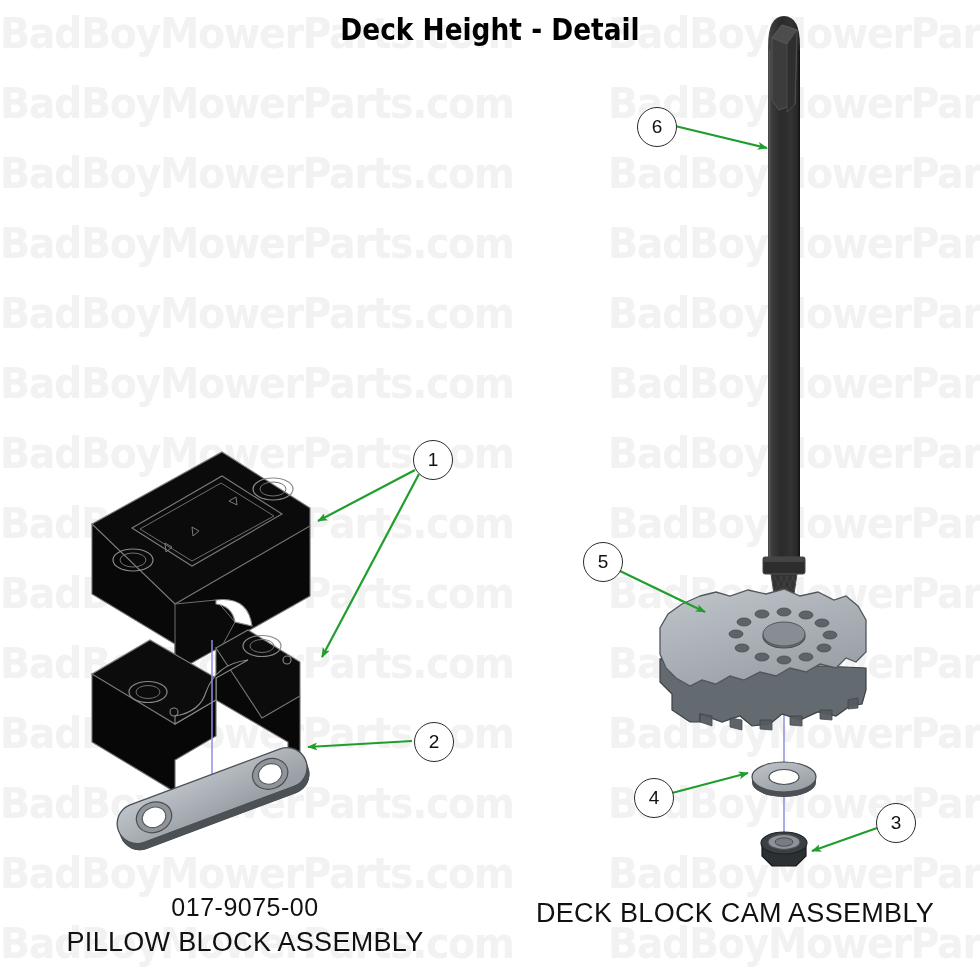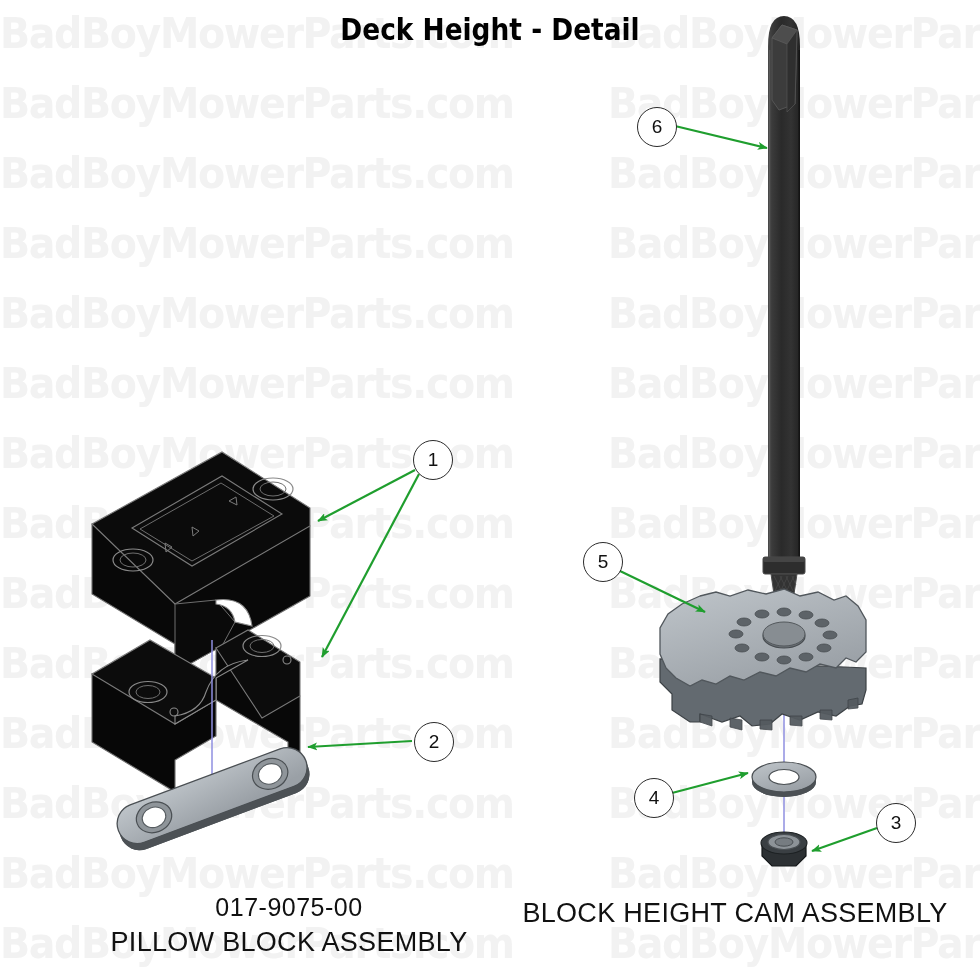--- a/index.html
+++ b/index.html
@@ -21,21 +21,21 @@
   #title{position:absolute;top:12px;left:0;width:980px;text-align:center;z-index:40;
          font-family:"DejaVu Sans","Liberation Sans",sans-serif;font-weight:700;
          font-size:30px;letter-spacing:0px;color:#000;
          transform:scaleX(.88);}
 
   
   .caption{position:absolute;z-index:40;text-align:center;color:#111;
            font-family:"Liberation Sans","DejaVu Sans",sans-serif;}
   .cap-pn{font-size:25px;letter-spacing:.5px;}
   .cap-nm{font-size:27px;letter-spacing:.3px;margin-top:5px;}
-  #caption-left{left:0;top:893px;width:490px;margin-left:44px;}
+  #caption-left{left:0;top:893px;width:490px;}
   #caption-right{left:490px;top:893px;width:490px;}
 
   
   #art{position:absolute;left:0;top:0;width:980px;height:980px;z-index:20;}
 
   
   .balloon{position:absolute;z-index:45;width:38px;height:38px;border-radius:50%;
            border:1.7px solid #2b2b2b;background:#fff;
            display:flex;align-items:center;justify-content:center;
            font-size:19px;color:#111;font-family:"Liberation Sans","DejaVu Sans",sans-serif;}
@@ -252,16 +252,16 @@
   <div class="balloon" id="balloon-4" style="left:634px;top:778px;">4</div>
   <div class="balloon" id="balloon-5" style="left:583px;top:542px;">5</div>
   <div class="balloon" id="balloon-6" style="left:637px;top:107px;">6</div>
 
   <div class="caption" id="caption-left">
     <div class="cap-pn">017-9075-00</div>
     <div class="cap-nm">PILLOW BLOCK ASSEMBLY</div>
   </div>
 
   <div class="caption" id="caption-right">
-    <div class="cap-nm">BLOCK HEIGHT CAM ASSEMBLY</div>
+    <div class="cap-nm">DECK BLOCK CAM ASSEMBLY</div>
   </div>
 
 </div>
 
 </body></html>

